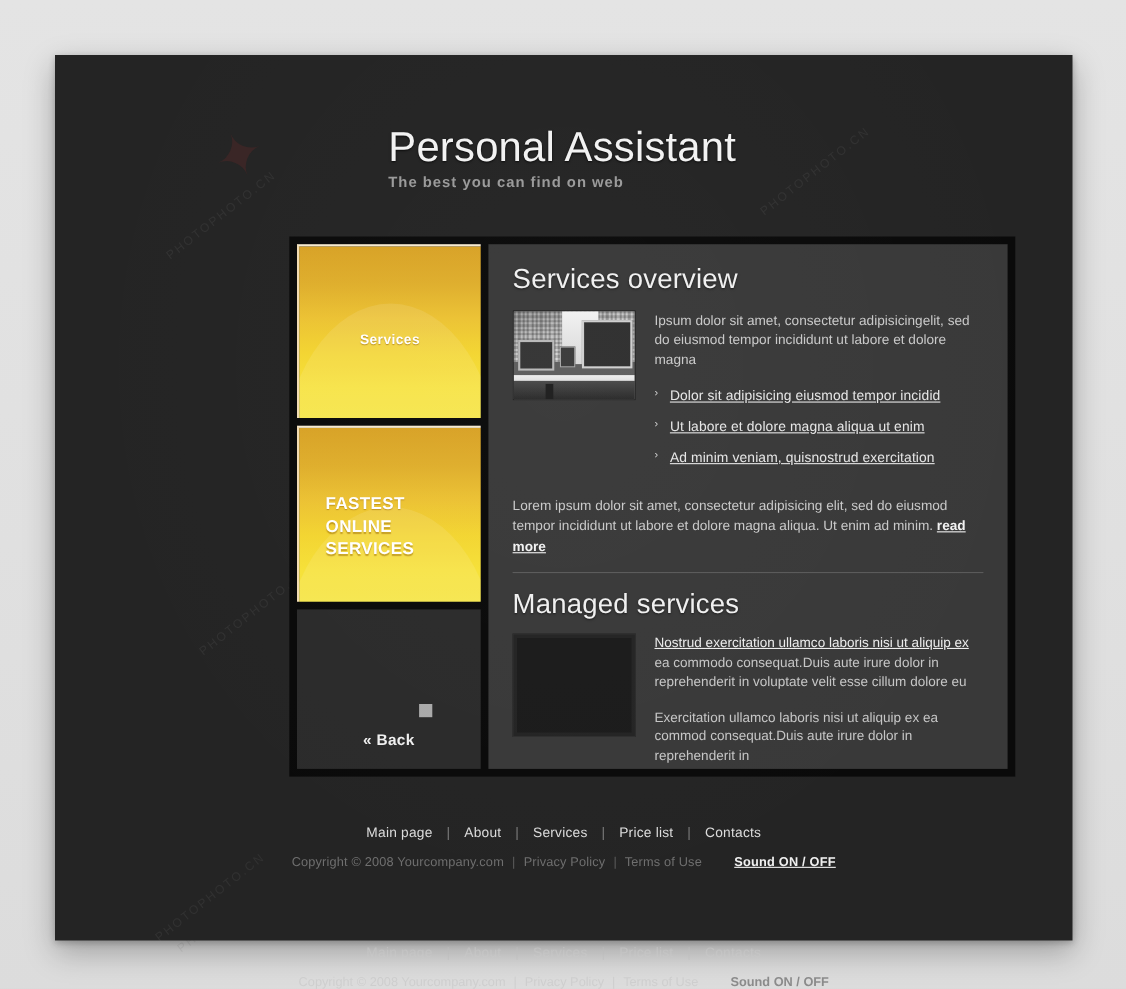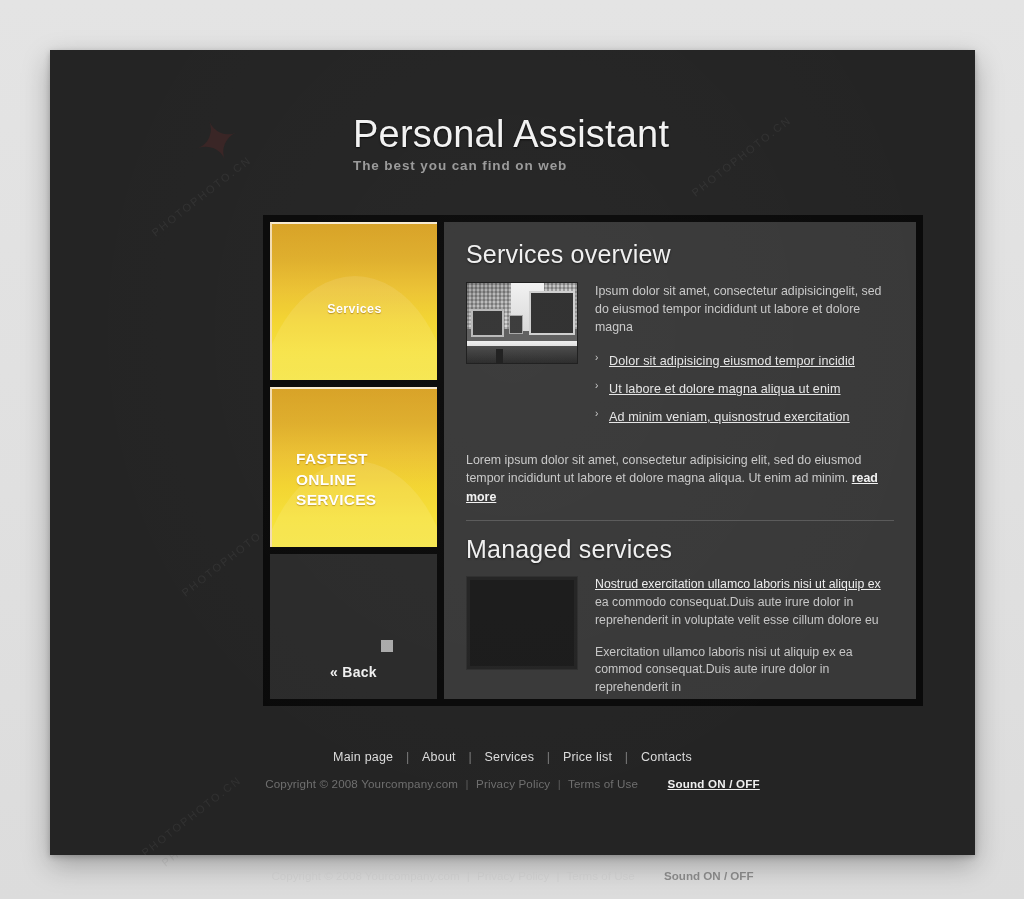--- a/index.html
+++ b/index.html
@@ -576,20 +576,31 @@
         <span class="sep2">|</span>
         <a href="#" style="color:#6f6f6f;text-decoration:none;">Terms of Use</a>
         <a href="#" class="sound">Sound ON / OFF</a>
       </div>
     </div>
 
   </div>
 
   <div class="reflection">
     <div class="rwrap2">
+      <div class="refl-nav">
+        <a href="#">Main page</a>
+        <span class="sep">|</span>
+        <a href="#">About</a>
+        <span class="sep">|</span>
+        <a href="#">Services</a>
+        <span class="sep">|</span>
+        <a href="#">Price list</a>
+        <span class="sep">|</span>
+        <a href="#">Contacts</a>
+      </div>
       <div class="refl-legal">
         <span>Copyright © 2008 Yourcompany.com</span>
         <span class="sep2">|</span>
         <span>Privacy Policy</span>
         <span class="sep2">|</span>
         <span>Terms of Use</span>
         <span class="sound">Sound ON / OFF</span>
       </div>
     </div>
   </div>

